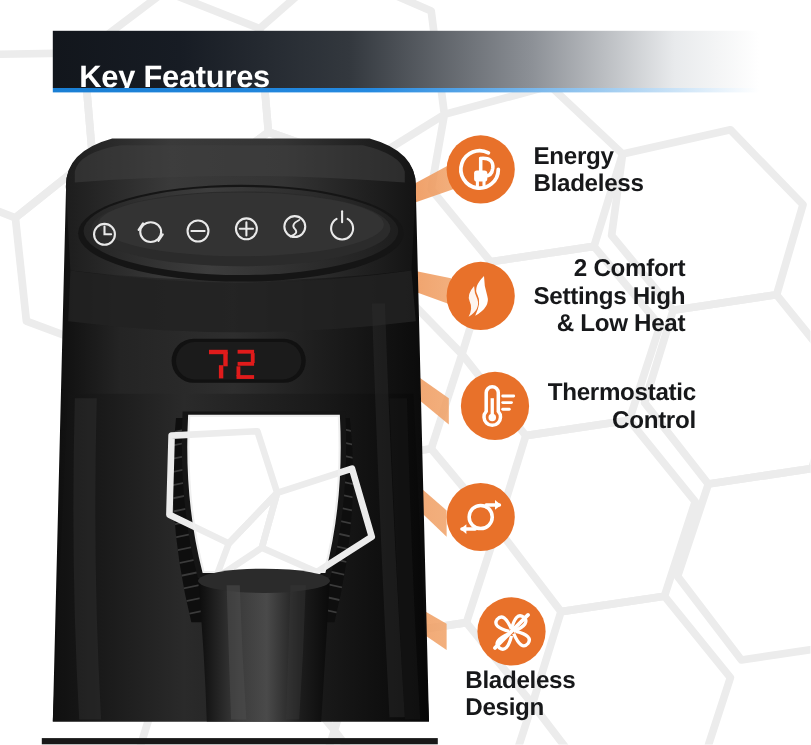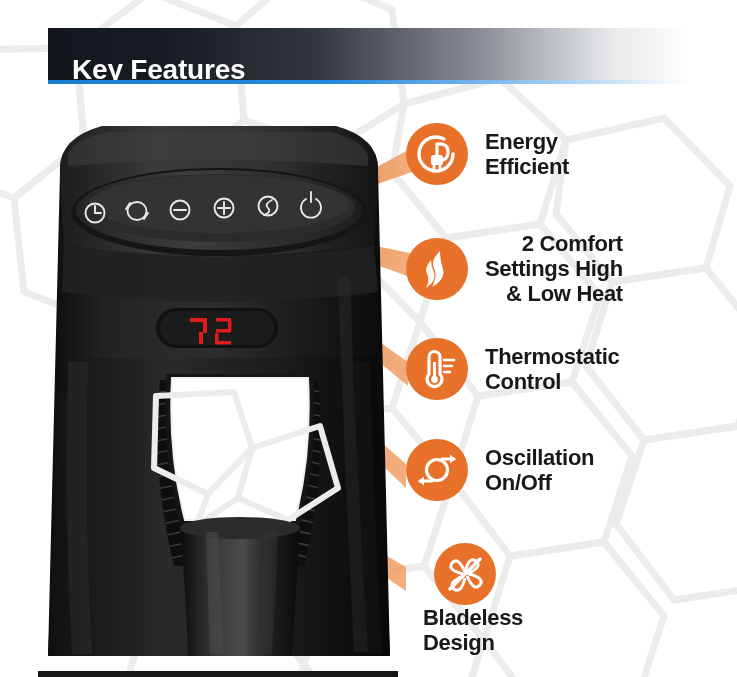--- a/index.html
+++ b/index.html
@@ -42,21 +42,21 @@
     width:62px;height:62px;border-radius:50%;
     background:#e8712a;flex:0 0 62px;
     display:flex;align-items:center;justify-content:center;
   }
   .feature .label{
     margin-left:17px;color:#17181a;font-weight:bold;font-size:22px;line-height:25px;
     font-family:"Liberation Sans", sans-serif;white-space:pre-line;letter-spacing:-0.3px;
   }
   #feature-0{left:406px;top:123px;}
   #feature-1{left:406px;top:231px;text-align:right;}
-  #feature-2{left:406px;top:338px;}
+  #feature-2{left:419px;top:338px;text-align:right;}
   #feature-3{left:406px;top:439px;}
   #feature-4{left:406px;top:543px;flex-direction:column;}
 
   
   .bottom-strip{position:absolute;left:0;top:671px;width:737px;height:6px;overflow:hidden;}
   .bottom-strip .blk{position:absolute;left:38px;top:0;width:360px;height:6px;background:#181818;}
   .bottom-strip .txt{
     position:absolute;left:280px;top:-4px;font-size:8px;color:#9a7a52;opacity:.55;
     font-family:"Liberation Sans", sans-serif;white-space:nowrap;
   }
@@ -279,21 +279,21 @@
     <div class="badge">
       <svg width="48" height="48" viewBox="0 0 48 48" xmlns="http://www.w3.org/2000/svg">
         <path d="M31 9 A17 17 0 1 0 40 24" fill="none" stroke="#fff" stroke-width="3.4" stroke-linecap="round"></path>
         <path d="M24 14 Q36 13 35 23 Q34 31 26 30" fill="none" stroke="#fff" stroke-width="3.2" stroke-linecap="round"></path>
         <path d="M24 14 L24 26" stroke="#fff" stroke-width="3.2" stroke-linecap="round"></path>
         <rect x="18" y="25" width="12" height="10" rx="2.6" fill="#fff"></rect>
         <path d="M21 35 L21 39 M27 35 L27 39" stroke="#fff" stroke-width="2.8" stroke-linecap="round"></path>
       </svg>
     </div>
     <div class="label">Energy
-Efficient</div>
+Bladeless</div>
   </div>
 
   <div class="feature" id="feature-1">
     <div class="badge">
       <svg width="48" height="48" viewBox="0 0 48 48" xmlns="http://www.w3.org/2000/svg">
         <path d="M27 6 Q17 16 21 23 Q25 30 19 42 Q33 34 30 24 Q27 15 27 6 Z" fill="#fff"></path>
         <path d="M18 15 Q11 23 14 29 Q17 35 13 43 Q24 36 21 27 Q18 21 18 15 Z" fill="#fff" opacity=".93"></path>
       </svg>
     </div>
     <div class="label">2 Comfort
@@ -321,22 +321,20 @@
   <div class="feature" id="feature-3">
     <div class="badge">
       <svg width="48" height="48" viewBox="0 0 48 48" xmlns="http://www.w3.org/2000/svg">
         <circle cx="24" cy="24" r="10.5" fill="none" stroke="#fff" stroke-width="3.2"></circle>
         <path d="M29 13 L41 13" stroke="#fff" stroke-width="3.2" stroke-linecap="round"></path>
         <path d="M37 8.5 L42.5 13 L37 17.5 Z" fill="#fff"></path>
         <path d="M19 35 L7 35" stroke="#fff" stroke-width="3.2" stroke-linecap="round"></path>
         <path d="M11 30.5 L5.5 35 L11 39.5 Z" fill="#fff"></path>
       </svg>
     </div>
-    <div class="label">Oscillation
-On/Off</div>
   </div>
 
   <div class="feature" id="feature-4">
     <div class="badge">
       <svg width="48" height="48" viewBox="0 0 48 48" xmlns="http://www.w3.org/2000/svg">
         <g fill="none" stroke="#fff" stroke-width="3">
           <path d="M24 22 Q17 6 11 13 Q6 20 22 24"></path>
           <path d="M26 24 Q42 17 35 11 Q28 6 24 22"></path>
           <path d="M26 26 Q33 42 39 35 Q44 28 28 24"></path>
           <path d="M22 26 Q6 33 13 39 Q20 44 24 28"></path>

